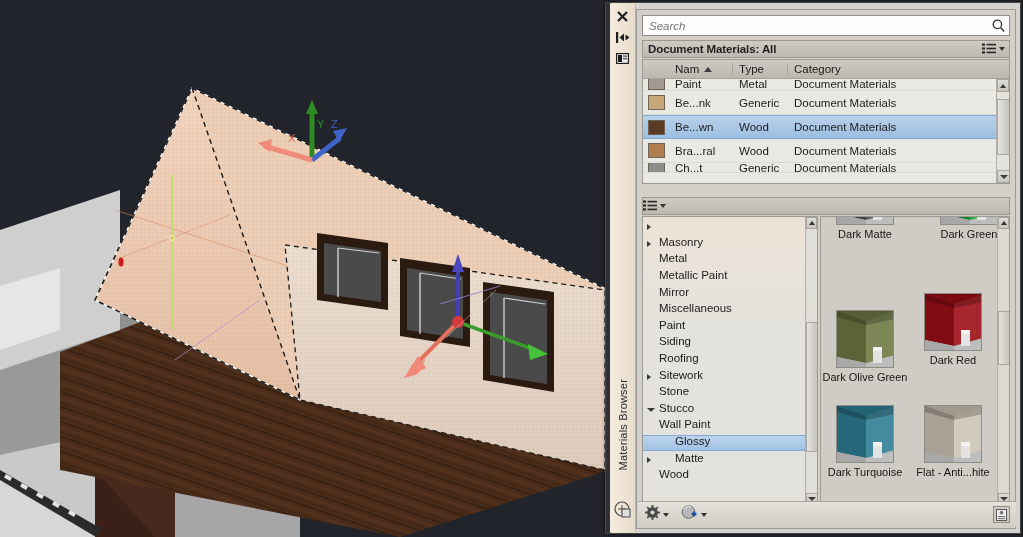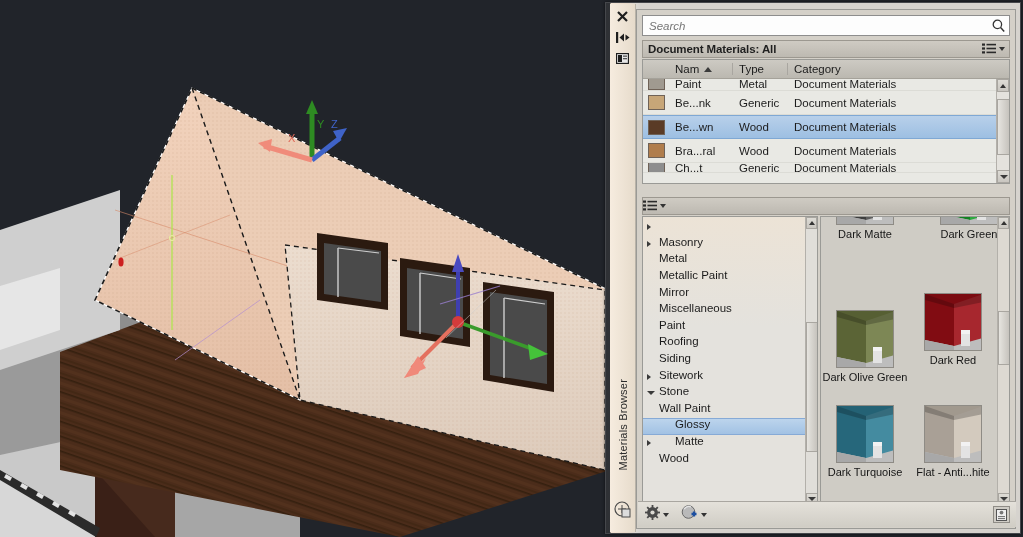--- a/index.html
+++ b/index.html
@@ -492,35 +492,39 @@
           <div class="tnode">
             <span class="tw"></span>
             <span class="tlabel">Miscellaneous</span>
           </div>
           <div class="tnode">
             <span class="tw"></span>
             <span class="tlabel">Paint</span>
           </div>
           <div class="tnode">
             <span class="tw"></span>
+            <span class="tlabel">Siding</span>
+          </div>
+          <div class="tnode">
+            <span class="tw"></span>
             <span class="tlabel">Roofing</span>
-          </div>
-          <div class="tnode">
-            <span class="tw"></span>
-            <span class="tlabel">Siding</span>
           </div>
           <div class="tnode">
             <span class="tw"></span>
             <span class="tlabel">Sitework</span>
           </div>
           <div class="tnode">
             <span class="tw">
               <span class="caret-rt"></span>
             </span>
             <span class="tlabel">Stone</span>
+          </div>
+          <div class="tnode">
+            <span class="tw"></span>
+            <span class="tlabel">Stucco</span>
           </div>
           <div class="tnode">
             <span class="tw">
               <span class="caret-dn-sm"></span>
             </span>
             <span class="tlabel">Wall Paint</span>
           </div>
           <div class="tnode lvl2">
             <span class="tw"></span>
             <span class="tlabel">Glossy</span>

